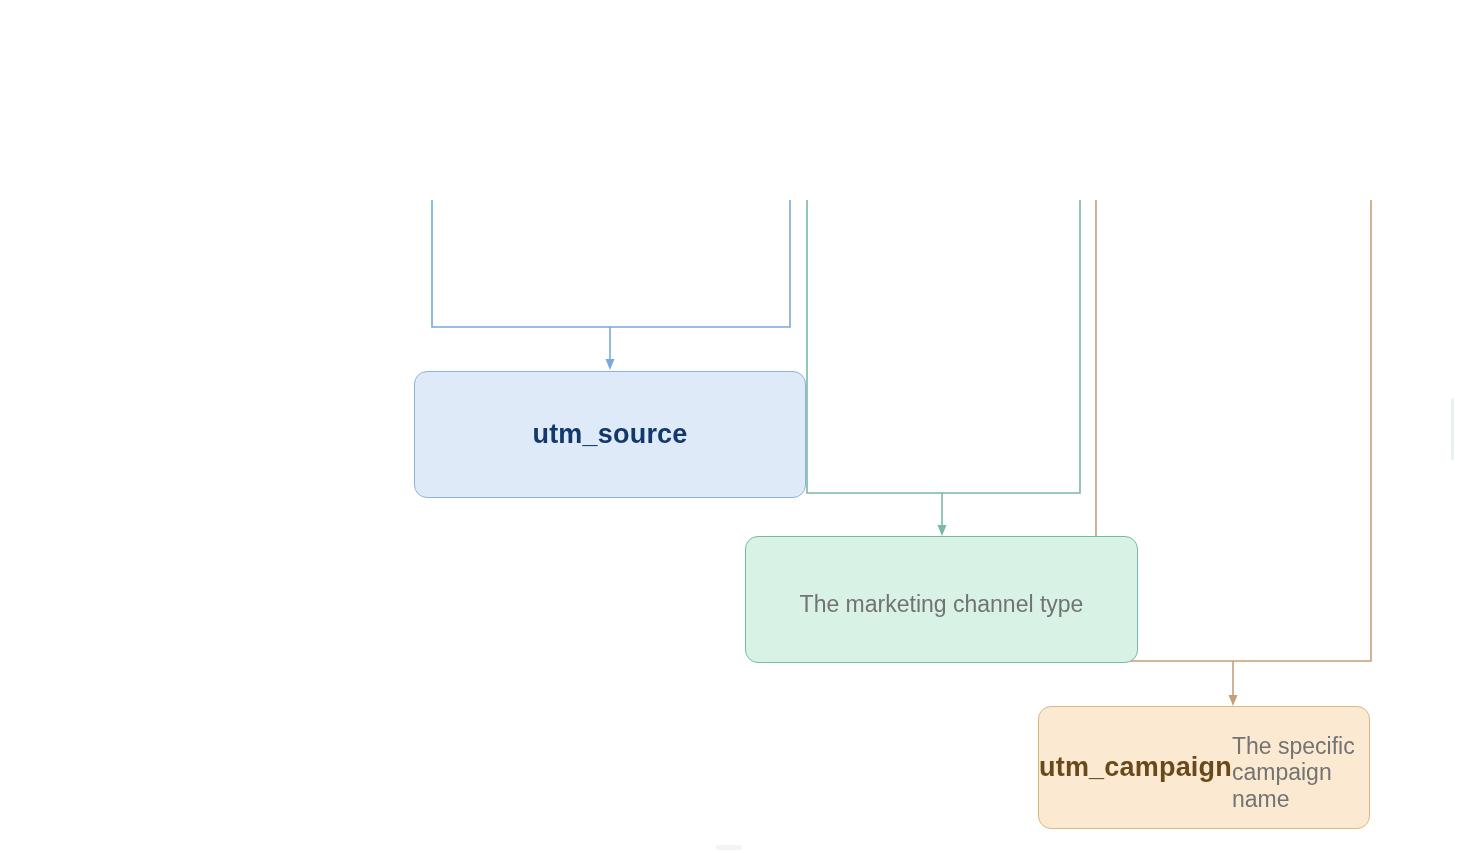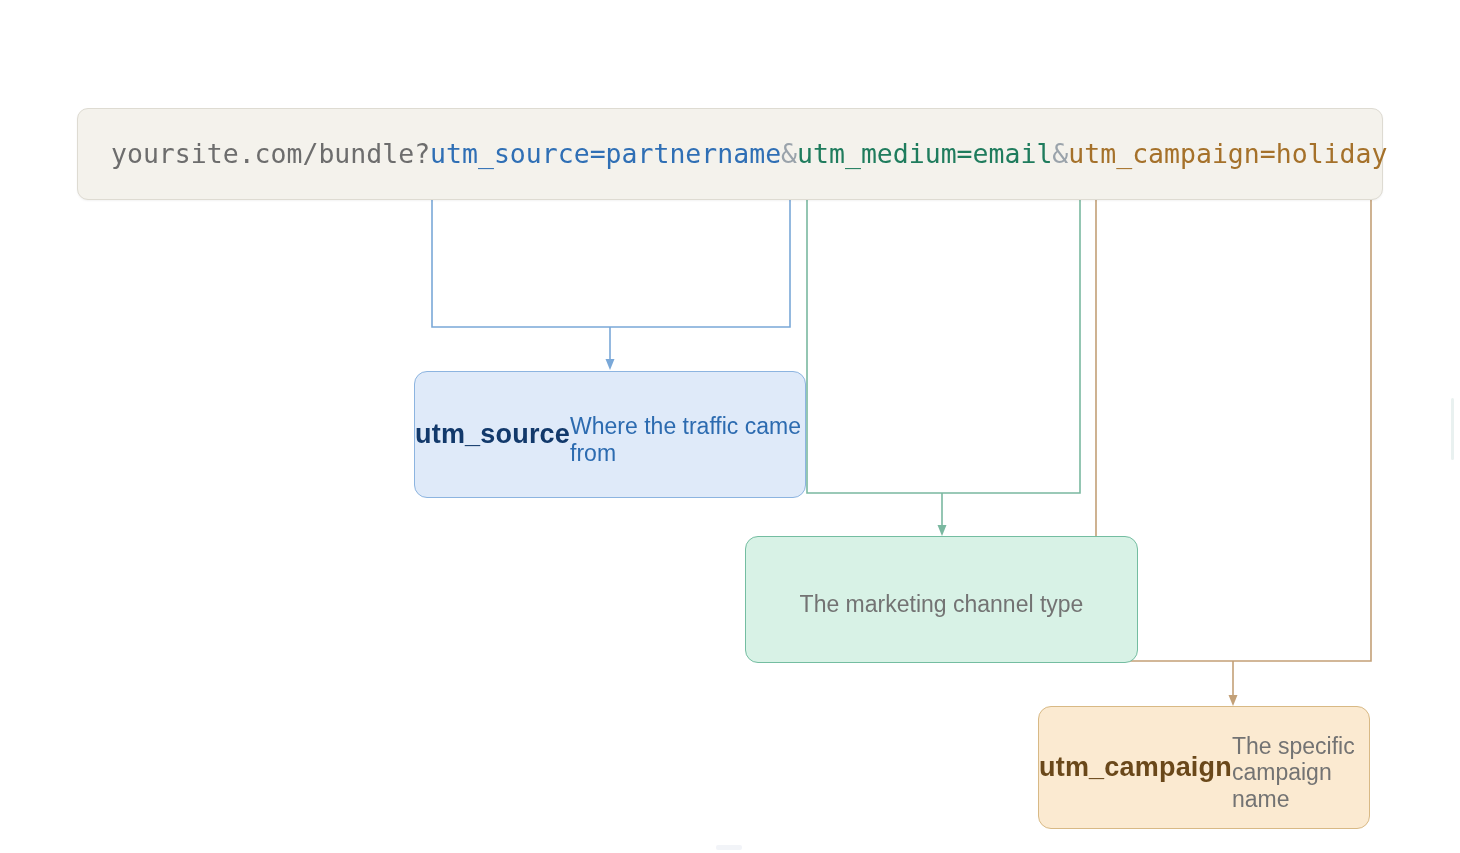--- a/index.html
+++ b/index.html
@@ -150,27 +150,23 @@
       <path d="M942,536 L937.5,525 L946.5,525 Z" fill="#7ab8a0"></path>
     </g>
 
     <g>
       <path d="M1096,200 L1096,661 L1371,661 L1371,200" fill="none" stroke="#c3a077" stroke-width="1.6"></path>
       <path d="M1233,661 L1233,698" fill="none" stroke="#c3a077" stroke-width="1.6"></path>
       <path d="M1233,706 L1228.5,695 L1237.5,695 Z" fill="#c3a077"></path>
     </g>
   </svg>
 
-  <div class="url-bar">
-    <div class="url-text"><span class="seg-base">yoursite.com/bundle?</span><span class="seg-src">utm_source=partnername</span><span class="seg-amp">&amp;</span><span class="seg-med">utm_medium=email</span><span class="seg-amp">&amp;</span><span class="seg-camp">utm_campaign=holiday</span></div>
-  </div>
 
   <div class="node" id="node-source">
     <div class="node-title">utm_source</div>
-    <div class="node-sub">Where the traffic came from</div>
   </div>
 
   <div class="node" id="node-medium">
     <div class="node-sub">The marketing channel type</div>
   </div>
 
   <div class="node" id="node-campaign">
     <div class="node-title">utm_campaign</div>
     <div class="node-sub">The specific campaign name</div>
   </div>

